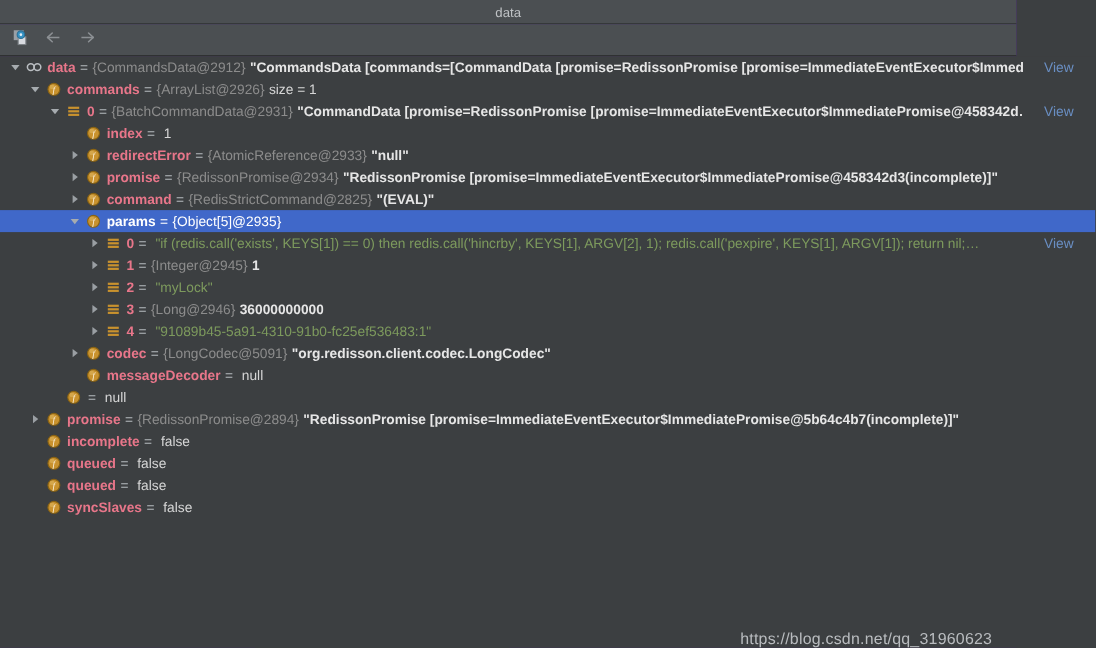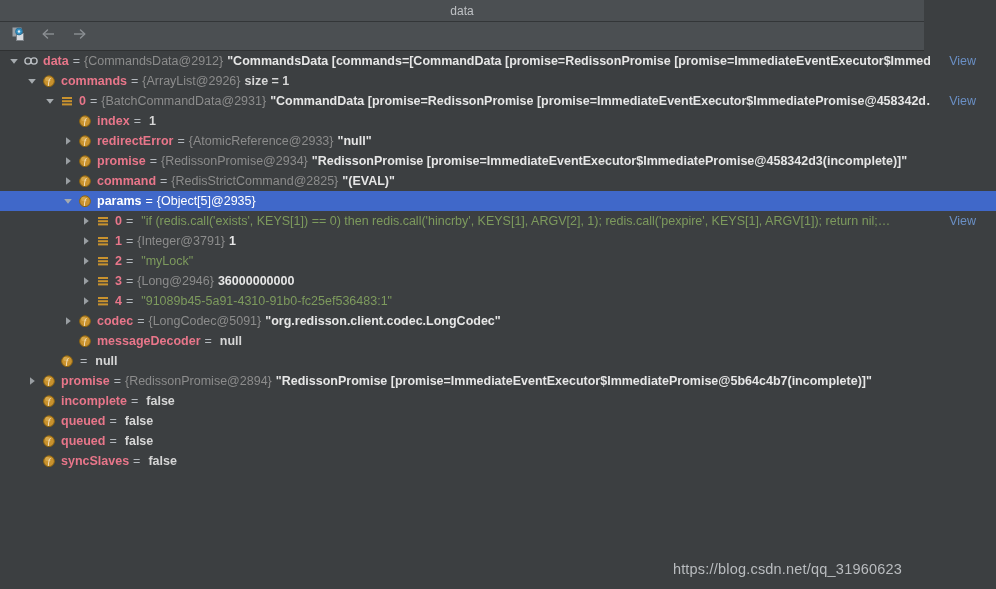--- a/index.html
+++ b/index.html
@@ -72,21 +72,21 @@
   }
   .arrow svg { display: block; }
   .ico {
     width: 18px; min-width: 18px;
     display: flex; align-items: center; justify-content: center;
   }
   .nm      { color: #e8768a; font-weight: bold; padding-left: 3px; }
   .eq      { color: #b3b8bd; padding: 0 4px; }
   .typ     { color: #8c8c8c; }
   .val     { color: #e6e6e6; font-weight: bold; padding-left: 4px; }
-  .val.plain { font-weight: bold; color: #d6d6d6; }
+  .val.plain { font-weight: normal; color: #d6d6d6; }
   .str     { color: #e6e6e6; font-weight: bold; padding-left: 4px; }
   .str.green { color: #7d9a5d; font-weight: normal; }
 
   .view-link {
     position: absolute;
     right: 20px; top: 0;
     color: #6a8fc4;
     font-size: 12.5px;
     line-height: 20px;
   }
@@ -96,21 +96,21 @@
     max-width: 930px;
     text-overflow: clip;
     white-space: nowrap;
     display: flex;
     align-items: center;
   }
 
   
   .watermark {
     position: absolute;
-    right: 22px; bottom: 12px;
+    right: 22px; bottom: 0;
     color: #b9bcbf;
     font-size: 14.5px;
     letter-spacing: .2px;
   }
 </style>
 </head>
 <body>
 
 <div id="app">
 
@@ -332,21 +332,21 @@
           </span>
           <span class="ico">
             <svg width="14" height="14" viewBox="0 0 14 14">
               <rect x="2" y="3" width="10" height="2.0" fill="#c9922e"></rect>
               <rect x="2" y="6.2" width="10" height="2.0" fill="#c9922e"></rect>
               <rect x="2" y="9.4" width="10" height="2.0" fill="#c9922e"></rect>
             </svg>
           </span>
           <span class="nm">1</span>
           <span class="eq">=</span>
-          <span class="typ">{Integer@3791}</span>
+          <span class="typ">{Integer@2945}</span>
           <span class="val">1</span>
         </div>
       </div>
       <div class="row">
         <div class="truncate-holder" style="padding-left: 78px;">
           <span class="arrow">
             <svg width="10" height="10" viewBox="0 0 10 10">
               <path d="M3 1.2 L7.8 5 L3 8.8 Z" fill="#9a9fa3"></path>
             </svg>
           </span>

